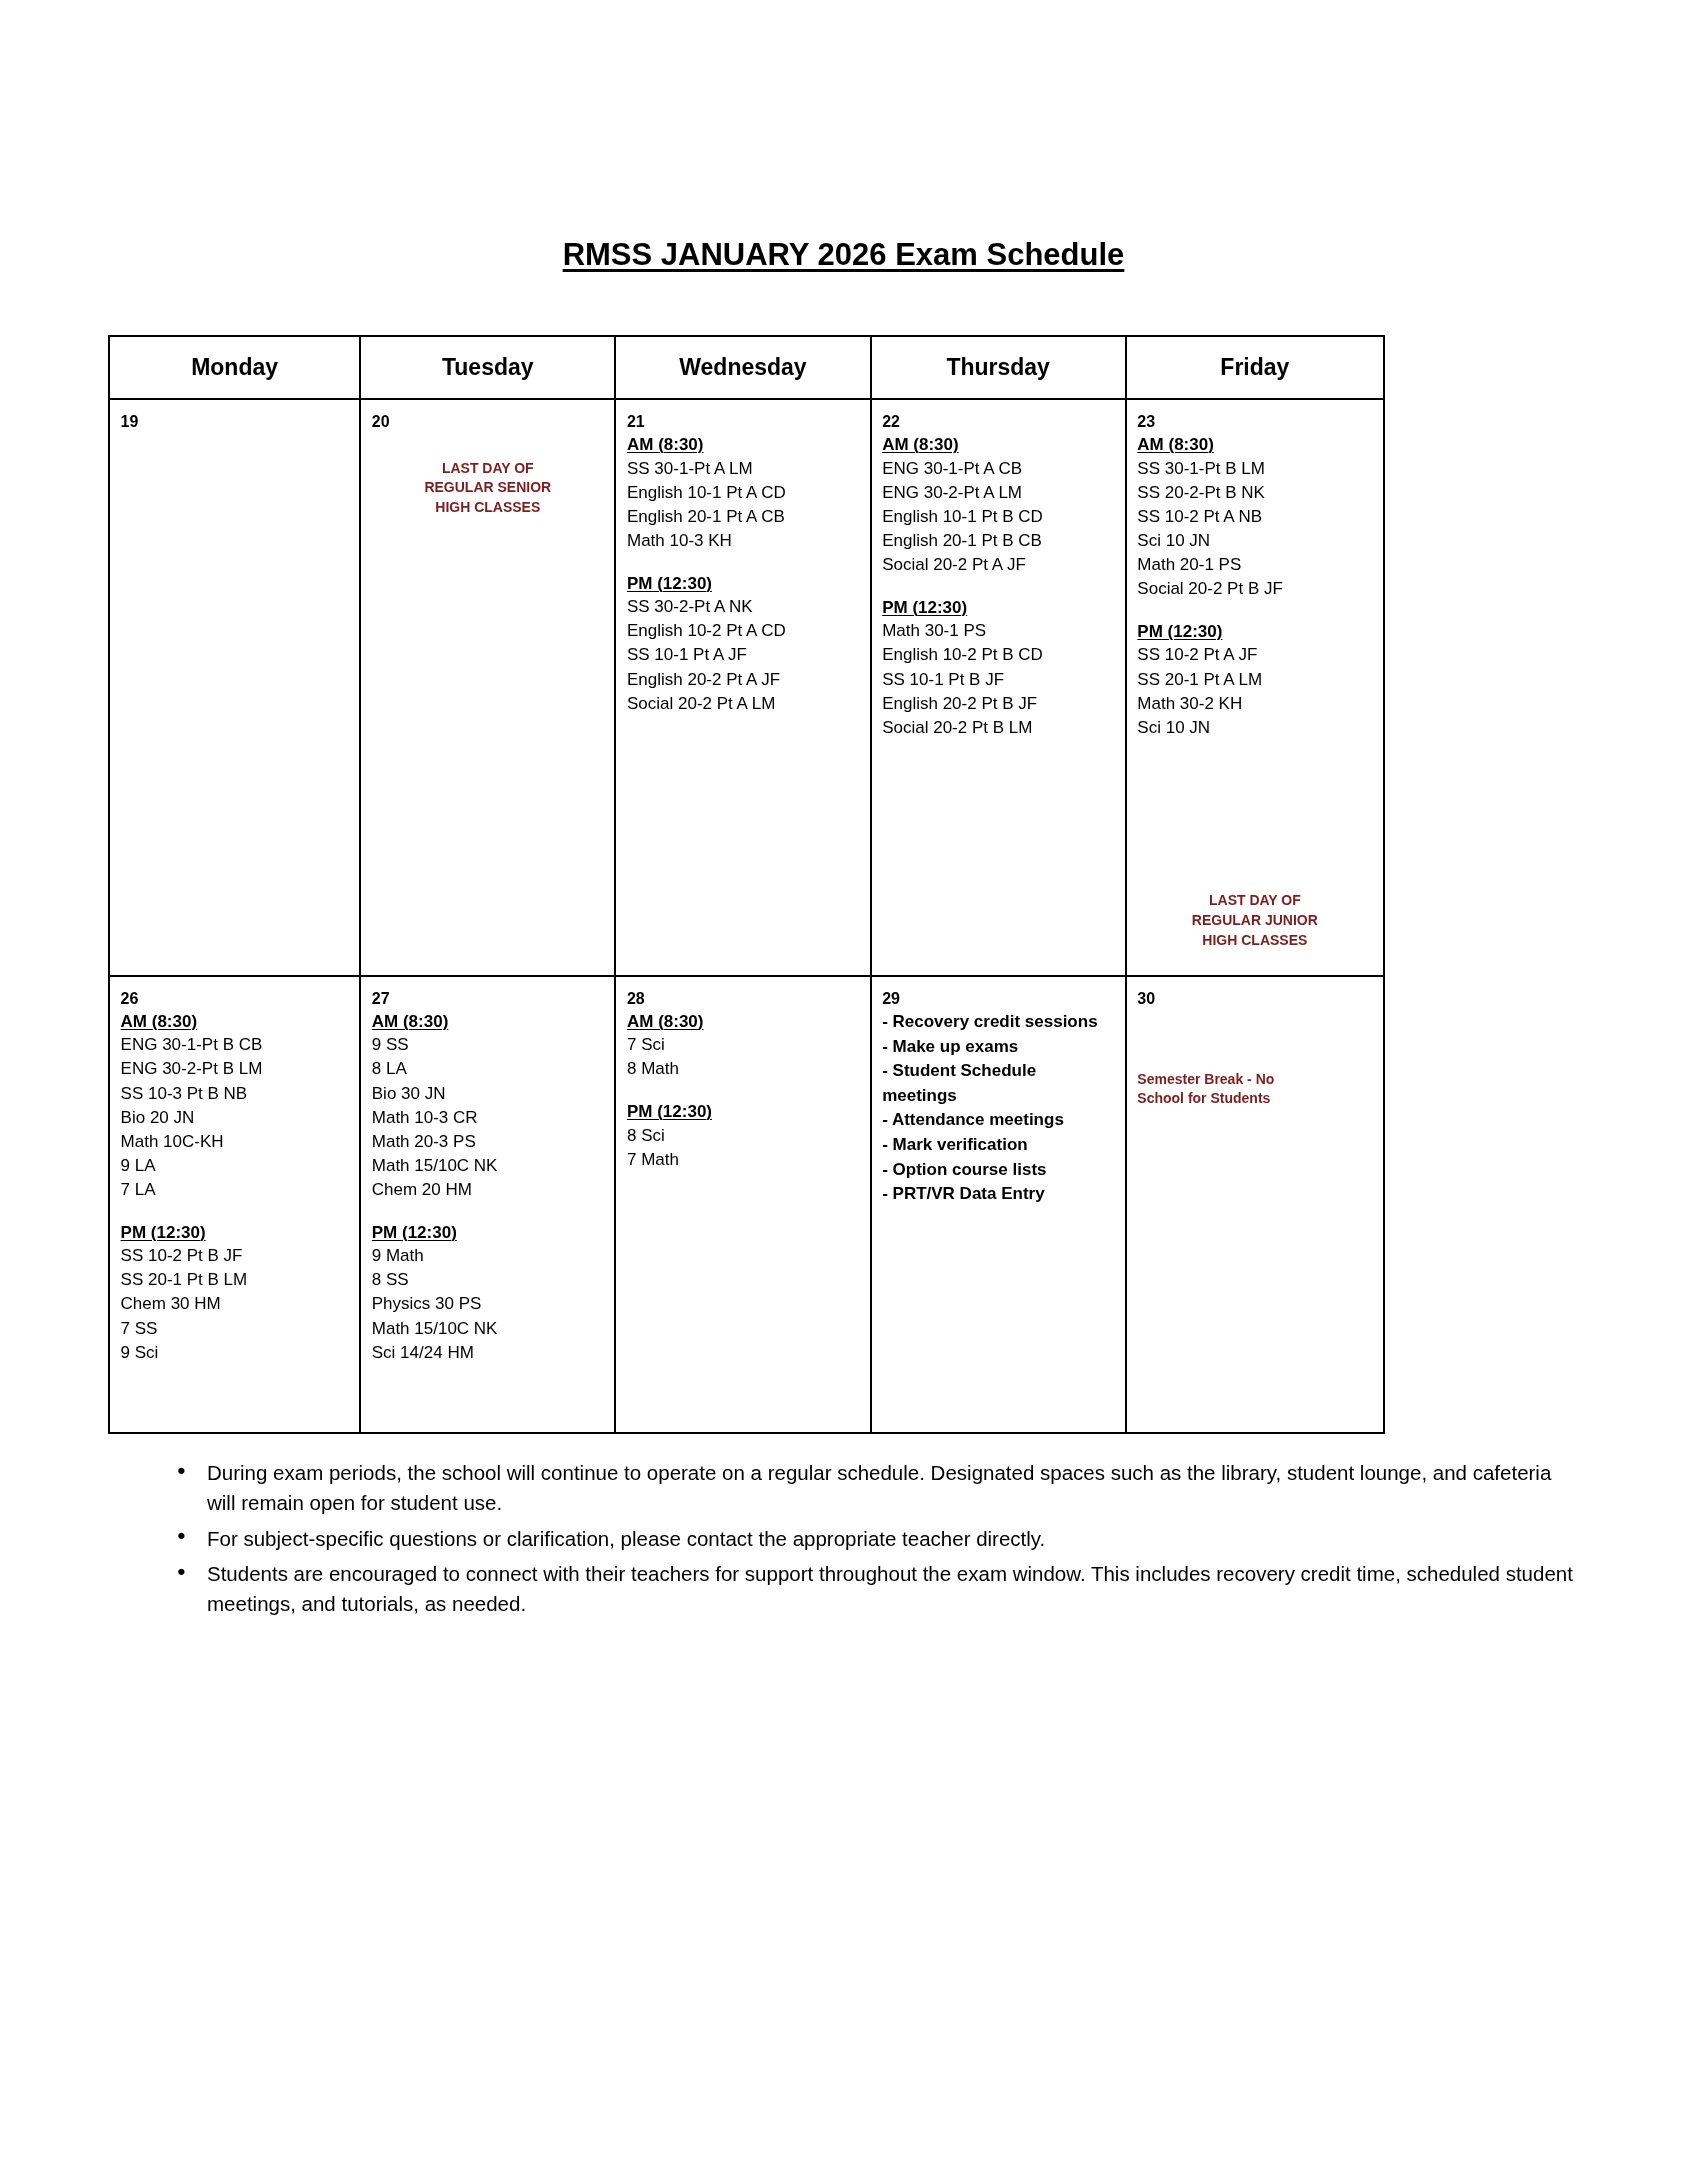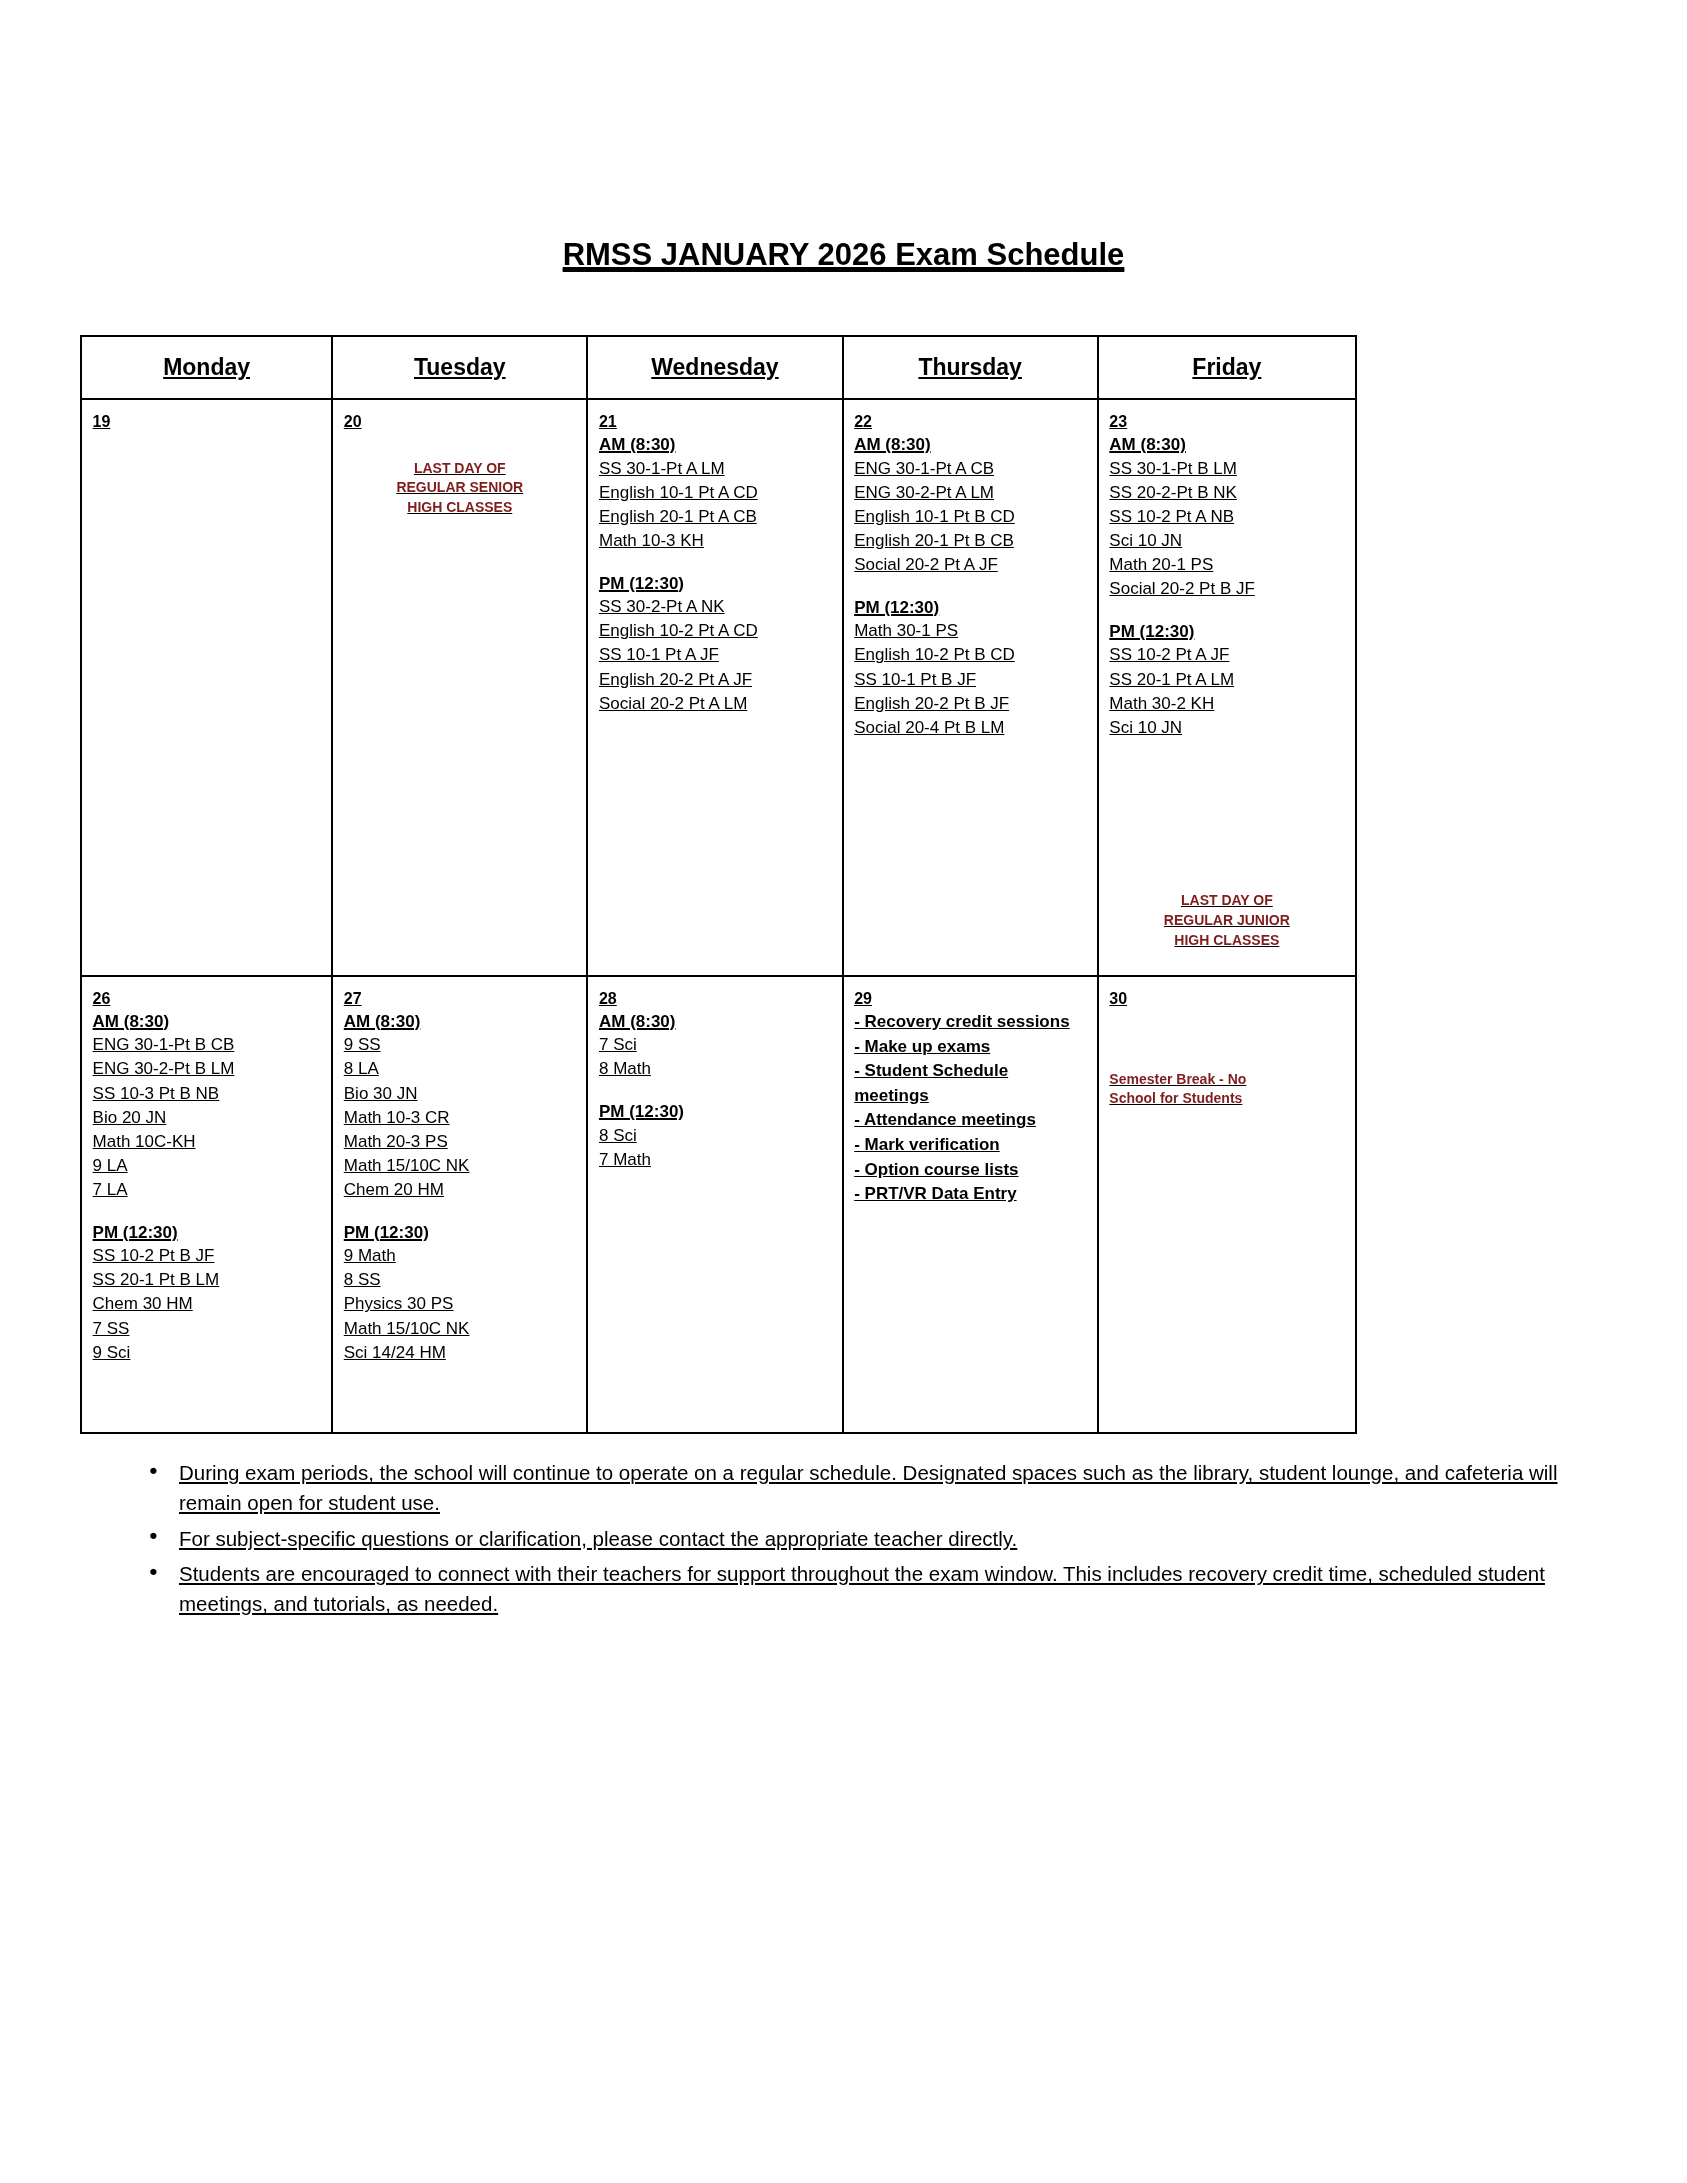--- a/index.html
+++ b/index.html
@@ -13,22 +13,21 @@
     font-family: "Liberation Sans", sans-serif;
     color: #000000;
     -webkit-font-smoothing: antialiased;
   }
 
   .page {
     position: relative;
     width: 1687px;
     height: 2183px;
     box-sizing: border-box;
-    padding: 0 80px;
-    text-decoration: underline;
+    padding: 0 108px;
   }
 
   
   .doc-title {
     margin: 0;
     padding-top: 237px;
     text-align: center;
     font-size: 31px;
     font-weight: bold;
     letter-spacing: 0px;
@@ -226,21 +225,21 @@
               <div class="exam-line">English 20-1 Pt B CB</div>
               <div class="exam-line">Social 20-2 Pt A JF</div>
             </div>
             <div class="gap"></div>
             <div class="session-label">PM (12:30)</div>
             <div>
               <div class="exam-line">Math 30-1 PS</div>
               <div class="exam-line">English 10-2 Pt B CD</div>
               <div class="exam-line">SS 10-1 Pt B JF</div>
               <div class="exam-line">English 20-2 Pt B JF</div>
-              <div class="exam-line">Social 20-4 Pt B LM</div>
+              <div class="exam-line">Social 20-2 Pt B LM</div>
             </div>
           </td>
 
           <td>
             <div class="daynum">23</div>
             <div class="session-label">AM (8:30)</div>
             <div>
               <div class="exam-line">SS 30-1-Pt B LM</div>
               <div class="exam-line">SS 20-2-Pt B NK</div>
               <div class="exam-line">SS 10-2 Pt A NB</div>

